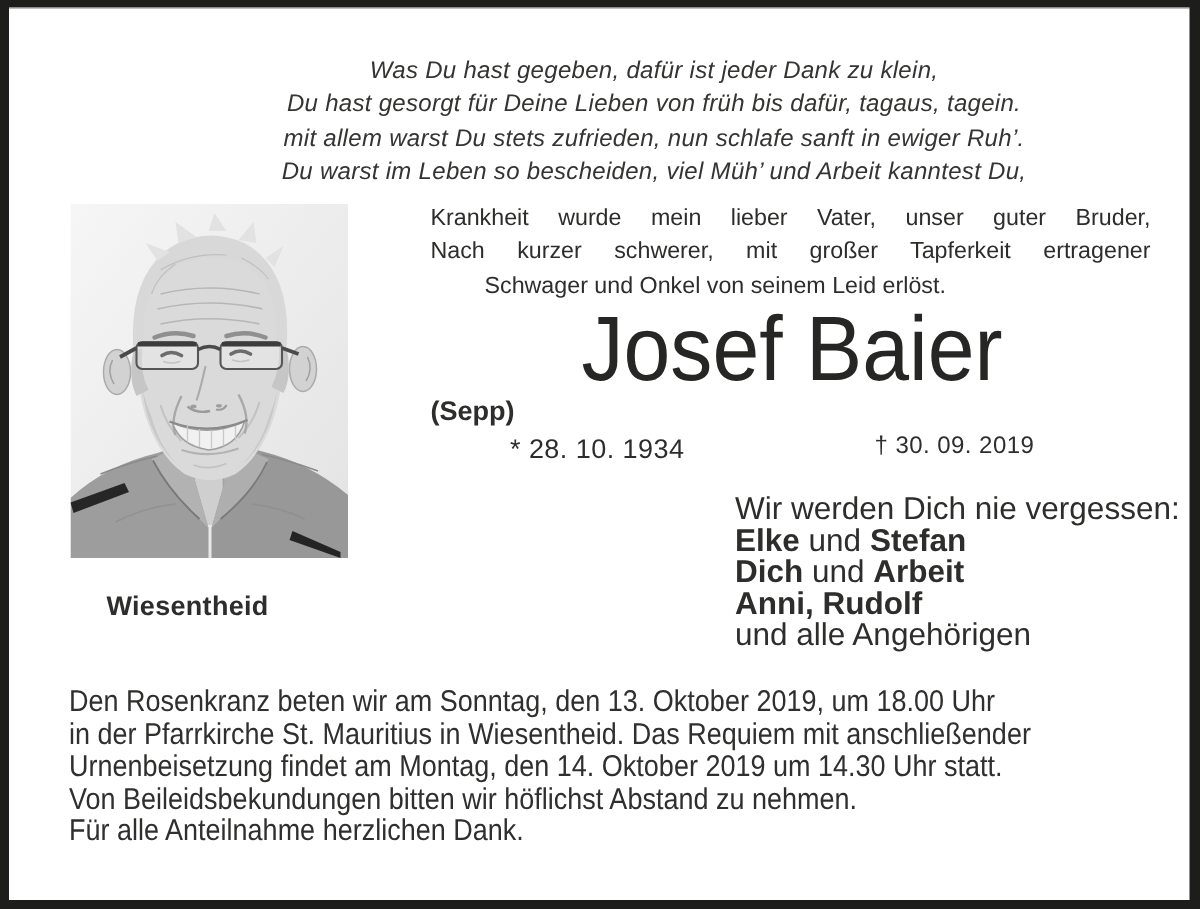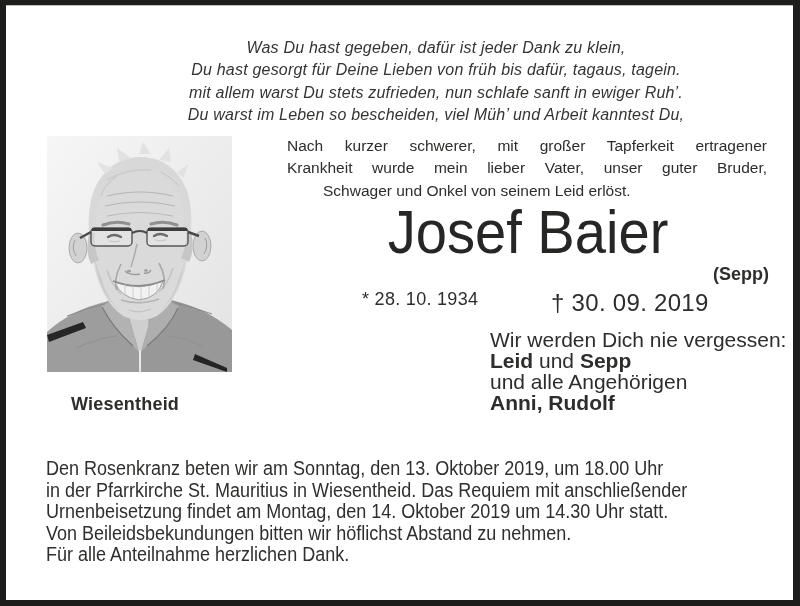--- a/index.html
+++ b/index.html
@@ -26,24 +26,24 @@
   .location{left:47px;top:394px;font-weight:bold;font-size:18px;letter-spacing:0.2px;margin-left:24px;}
 
   
   .intro{left:287px;top:135px;width:480px;font-size:15.5px;line-height:22.3px;}
   .intro .jline{text-align:justify;text-align-last:justify;}
   .intro .jline.last{text-align-last:left;margin-left:36px;}
 
   .name{left:287px;top:202px;width:482px;text-align:center;font-size:61px;
         line-height:1;font-weight:400;color:#262624;transform:scaleX(0.92);
         transform-origin:50% 50%;}
-  .nickname{left:287px;top:264px;width:482px;text-align:right;
+  .nickname{left:287px;top:264px;width:482px;text-align:left;
             font-weight:bold;font-size:18px;}
-  .birth{left:362px;top:289px;font-size:18px;letter-spacing:0.3px;}
-  .death{left:551px;top:289px;font-size:24px;letter-spacing:0.3px;}
+  .birth{left:340px;top:289px;font-size:18px;letter-spacing:0.3px;}
+  .death{left:583px;top:289px;font-size:16px;letter-spacing:0.3px;}
 
   .family{left:490px;top:329px;font-size:21px;line-height:21px;}
   .family b{font-weight:bold;}
 
   .announcement{left:46px;top:458px;font-size:20px;line-height:21.6px;
                 transform:scaleX(0.90);transform-origin:0 0;color:#2f2f2d;}
 </style>
 </head>
 <body>
 
@@ -167,35 +167,36 @@
           <path d="M44,92 L33,98" stroke="#4a4a4a" stroke-width="2.5"></path>
           <path d="M141,92 L152,96" stroke="#4a4a4a" stroke-width="2.5"></path>
         </g>
       </g>
     </svg>
   </div>
 
   <div class="abs location nowrap">Wiesentheid</div>
 
   <div class="abs intro">
+    <div class="jline">Krankheit wurde mein lieber Vater, unser guter Bruder,</div>
     <div class="jline">Nach kurzer schwerer, mit großer Tapferkeit ertragener</div>
-    <div class="jline">Krankheit wurde mein lieber Vater, unser guter Bruder,</div>
     <div class="jline last">Schwager und Onkel von seinem Leid erlöst.</div>
   </div>
 
   <div class="abs name nowrap">Josef Baier</div>
   <div class="abs nickname nowrap">(Sepp)</div>
   <div class="abs birth nowrap">* 28. 10. 1934</div>
   <div class="abs death nowrap">† 30. 09. 2019</div>
 
   <div class="abs family">
     <div class="nowrap">Wir werden Dich nie vergessen:</div>
-    <div class="nowrap"><b>Leid</b><span> und </span><b>Sepp</b></div>
+    <div class="nowrap"><b>Elke</b><span> und </span><b>Stefan</b></div>
+    <div class="nowrap"><b>Dich</b><span> und </span><b>Arbeit</b></div>
+    <div class="nowrap"><b>Anni, Rudolf</b><span></span><b></b></div>
     <div class="nowrap">und alle Angehörigen</div>
-    <div class="nowrap"><b>Anni, Rudolf</b><span></span><b></b></div>
   </div>
 
   <div class="abs announcement">
     <div class="nowrap">Den Rosenkranz beten wir am Sonntag, den 13. Oktober 2019, um 18.00 Uhr</div>
     <div class="nowrap">in der Pfarrkirche St. Mauritius in Wiesentheid. Das Requiem mit anschließender</div>
     <div class="nowrap">Urnenbeisetzung findet am Montag, den 14. Oktober 2019 um 14.30 Uhr statt.</div>
     <div class="nowrap">Von Beileidsbekundungen bitten wir höflichst Abstand zu nehmen.</div>
     <div class="nowrap">Für alle Anteilnahme herzlichen Dank.</div>
   </div>
 

